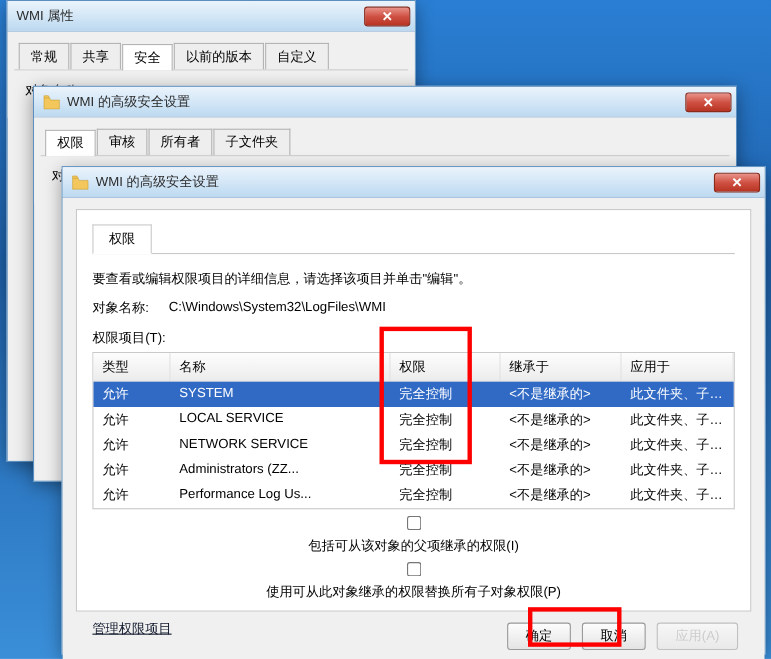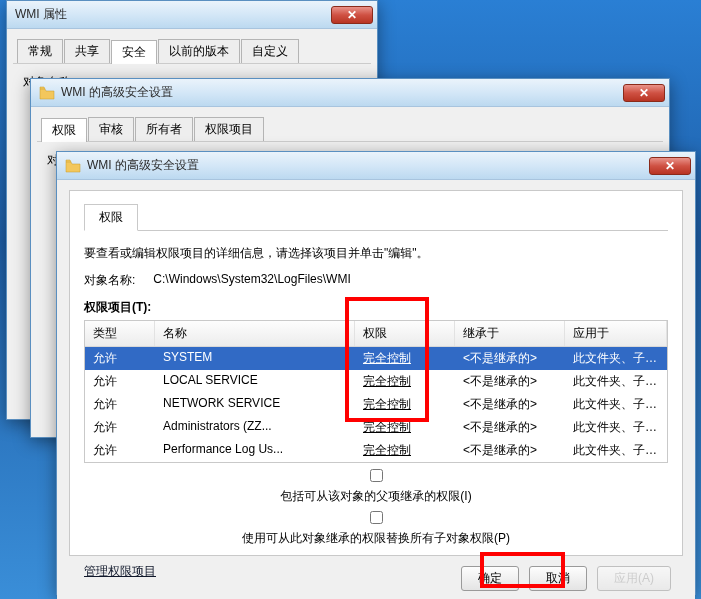--- a/index.html
+++ b/index.html
@@ -23,21 +23,21 @@
 .tab-strip .tab-one { padding: 4px 14px; border: 1px solid #c9c9c9; border-bottom: 1px solid #fff; background: #fff; position: relative; top: 1px; }
 
 .label-row { margin: 10px 0; display: flex; gap: 18px; }
 .table-wrap { border: 1px solid #c9c9c9; background: #fff; }
 .th-row { display: flex; background: linear-gradient(180deg, #fdfdfd 0%, #ececec 100%); border-bottom: 1px solid #d8d8d8; }
 .th { padding: 4px 8px; border-right: 1px solid #e2e2e2; }
 .th.c1 { width: 70px; } .th.c2 { width: 200px; } .th.c3 { width: 100px; } .th.c4 { width: 110px; } .th.c5 { flex: 1; }
 .tr { display: flex; }
 .tr.selected { background: #316ac5; color: #fff; }
 .td { padding: 3px 8px; overflow: hidden; white-space: nowrap; text-overflow: ellipsis; }
-.td.c1 { width: 70px; } .td.c2 { width: 200px; } .td.c3 { width: 100px; text-decoration: underline; } .td.c4 { width: 110px; } .td.c5 { flex: 1; }
+.td.c1 { width: 70px; } .td.c2 { width: 200px; } .td.c3 { width: 100px; } .td.c4 { width: 110px; } .td.c5 { flex: 1; }
 
 .btn-row { display: flex; gap: 14px; margin: 14px 0 10px 0; }
 .btn { padding: 3px 16px; border: 1px solid #9a9a9a; background: linear-gradient(180deg, #fdfdfd 0%, #e4e4e4 100%); cursor: pointer; border-radius: 3px; }
 
 .check-row { display: flex; align-items: center; gap: 6px; margin: 6px 0; flex-direction: column; }
 .link { color: #0f172a; text-decoration: underline; cursor: pointer; margin-top: 10px; display: inline-block; }
 
 .bottom-btn-row { display: flex; justify-content: flex-end; gap: 10px; padding: 10px 12px 0 12px; }
 .redbox { position: absolute; border: 4px solid #f00; pointer-events: none; }
 
@@ -71,21 +71,21 @@
         <path class="folder-svg" d="M1 3 L6 3 L7 5 L15 5 L15 13 L1 13 Z M1 3 L1 1 L5 1 L6 3"></path>
       </svg>
     <span class="title-text">WMI 的高级安全设置</span>
     <div class="close-btn">✕</div>
   </div>
   <div class="content">
     <div class="tabs-row" id="back2-tabs">
         <div class="tab active">权限</div>
         <div class="tab">审核</div>
         <div class="tab">所有者</div>
-        <div class="tab">权限项目</div>
+        <div class="tab">子文件夹</div>
       </div>
     <div style="padding:10px;">
       <span>对象名称:</span>
     </div>
   </div>
 </div>
 
 <div class="window" style="left:56px; top:151px; width:640px; height:444px;">
   <div class="titlebar">
     <svg class="folder-icon" viewBox="0 0 16 14">
@@ -97,21 +97,21 @@
   <div class="content" style="padding:10px 12px;">
     <div class="panel" style="height:366px; position:relative;">
       <div class="tab-strip">
         <div class="tab-one">权限</div>
       </div>
       <div>要查看或编辑权限项目的详细信息，请选择该项目并单击"编辑"。</div>
       <div class="label-row">
         <span>对象名称:</span>
         <span>C:\Windows\System32\LogFiles\WMI</span>
       </div>
-      <div style="margin-bottom:4px;font-weight:bold;">权限项目(T):</div>
+      <div style="margin-bottom:4px;">权限项目(T):</div>
 
       <div class="table-wrap">
         <div class="th-row">
           <div class="th c1">类型</div>
           <div class="th c2">名称</div>
           <div class="th c3">权限</div>
           <div class="th c4">继承于</div>
           <div class="th c5">应用于</div>
         </div>
         <div id="rows-host">

